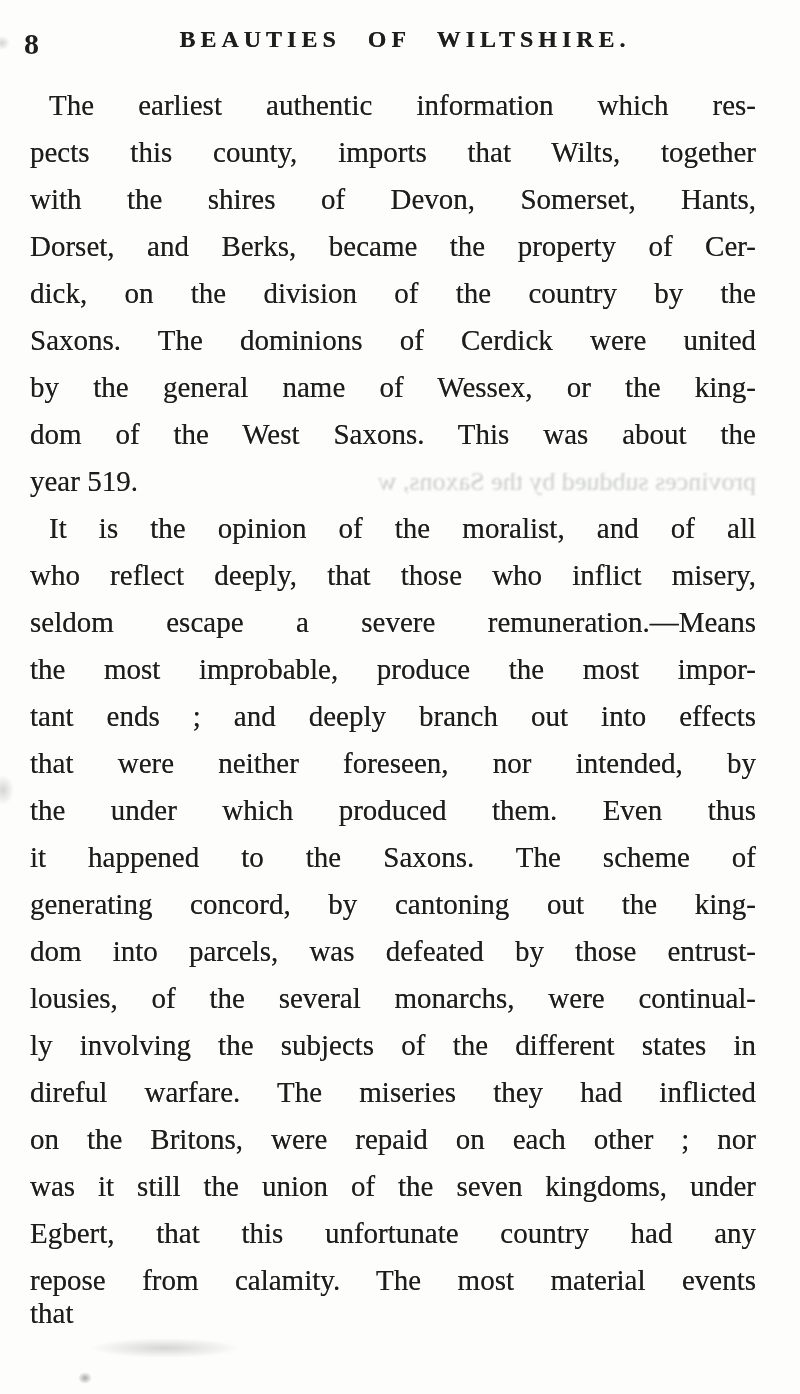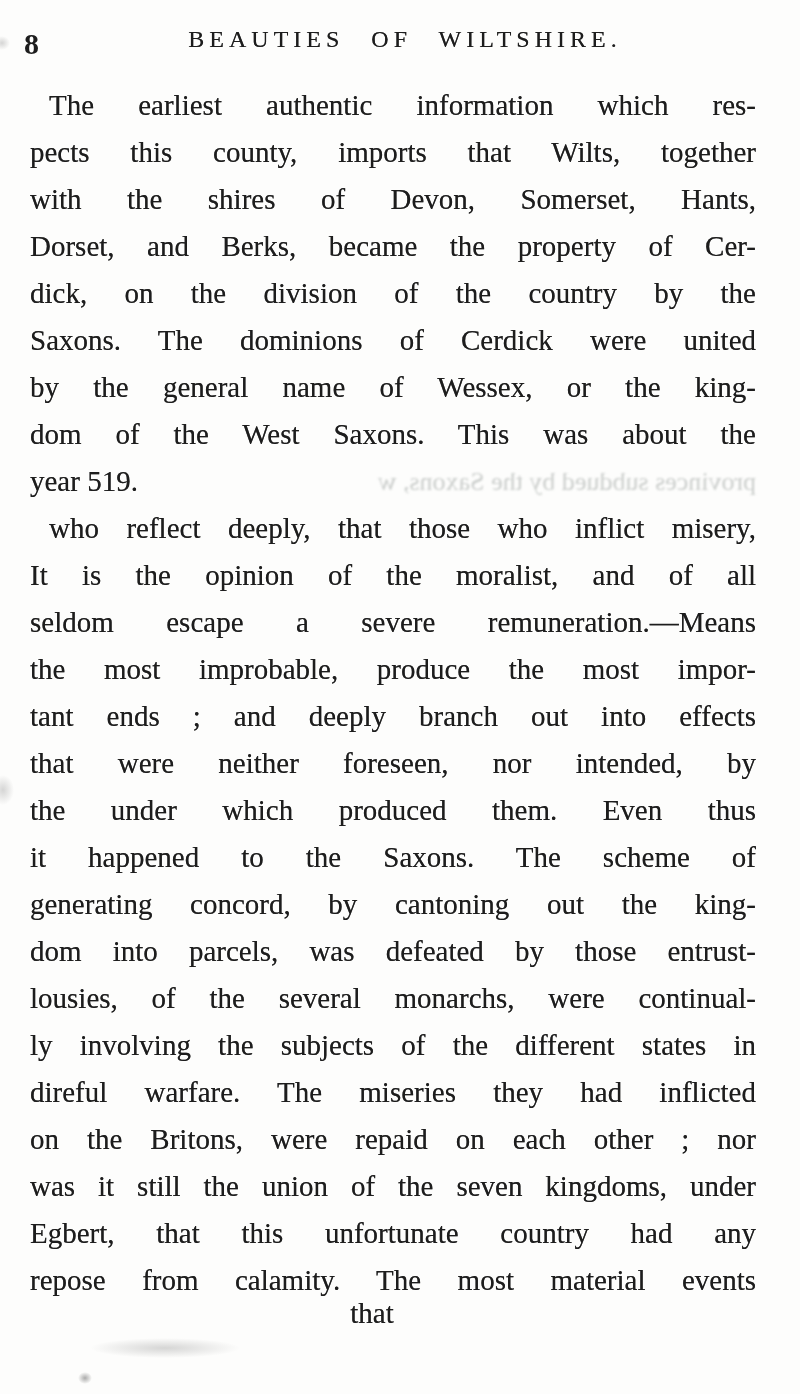--- a/index.html
+++ b/index.html
@@ -39,21 +39,21 @@
     left: 24px;
     top: 1px;
     font-size: 30px;
     font-weight: bold;
     letter-spacing: 1px;
   }
   .running-title {
     display: block;
     text-align: center;
     font-size: 24px;
-    font-weight: normal;
+    font-weight: bold;
     letter-spacing: 5px;
     word-spacing: 16px;
     padding-left: 10px;
     text-shadow: 0 0 0.6px rgba(25,25,25,0.75);
   }
 
   .bodytext {
     position: absolute;
     left: 30px;
     right: 44px;
@@ -87,21 +87,21 @@
     font-size: 26px;
     line-height: 30px;
     white-space: nowrap;
     overflow: hidden;
     text-align: left;
     text-shadow: none;
   }
 
   .catchword-row {
     margin-top: -11px;
-    text-align: center;
+    text-align: left;
     padding-right: 42px;
     font-size: 29px;
     line-height: 40px;
     text-shadow: 0 0 0.6px rgba(25,25,25,0.7);
   }
 </style>
 </head>
 <body>
 
 <div class="page">
@@ -128,22 +128,22 @@
         <div class="line">by the general name of Wessex, or the king-</div>
         <div class="line">dom of the West Saxons.  This was about the</div>
       </div>
 
     <div class="lastline">
       <span>year 519.</span>
       <span class="ghost">provinces subdued by the Saxons, w</span>
     </div>
 
     <div class="para">
+        <div class="line">It is the opinion of the  moralist, and  of all</div>
         <div class="line">who reflect deeply, that those who inflict misery,</div>
-        <div class="line">It is the opinion of the  moralist, and  of all</div>
         <div class="line">seldom escape a severe remuneration.—Means</div>
         <div class="line">the most improbable, produce the most impor-</div>
         <div class="line">tant ends ; and deeply branch out into effects</div>
         <div class="line">that were neither foreseen, nor intended, by</div>
         <div class="line">the under which produced them.  Even thus</div>
         <div class="line">it happened to the Saxons.  The scheme of</div>
         <div class="line">generating concord, by cantoning out the king-</div>
         <div class="line">dom into parcels, was defeated by those entrust-</div>
         <div class="line">lousies, of the several monarchs, were continual-</div>
         <div class="line">ly involving the subjects of the different states in</div>

